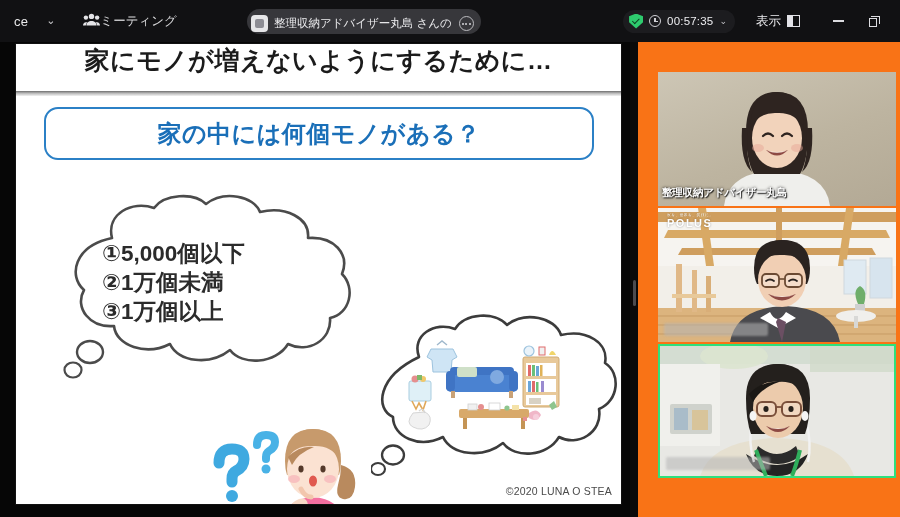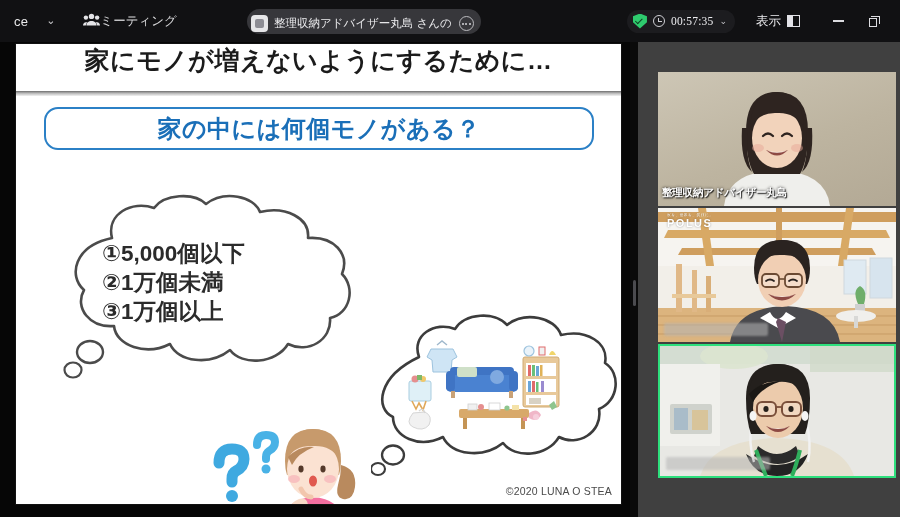--- a/index.html
+++ b/index.html
@@ -82,21 +82,21 @@
     display: flex; align-items: center; justify-content: center;
   }
   .shield::after {
     content: ""; width: 6px; height: 3px;
     border-left: 1.6px solid #0e3f22; border-bottom: 1.6px solid #0e3f22;
     transform: rotate(-45deg) translate(0px,-1px);
   }
   .clock-ico { width: 12px; height: 12px; border: 1.3px solid #cfcfd4; border-radius: 50%; position: relative; }
   .clock-ico::before { content:""; position:absolute; left:4.4px; top:2px; width:1.1px; height:4px; background:#cfcfd4; }
   .clock-ico::after  { content:""; position:absolute; left:5px; top:5.3px; width:3px; height:1.1px; background:#cfcfd4; }
-  .timer { color: #ededf0; font-size: 11.5px; letter-spacing: .2px; font-family: Liberation Serif, serif; }
+  .timer { color: #ededf0; font-size: 11.5px; letter-spacing: .2px; }
   .mini-chev { color: #c2c2c7; font-size: 9px; }
 
   .view-btn {
     display: flex; align-items: center; gap: 6px;
     margin-left: 21px;
   }
   .view-label { color: #ededf0; font-size: 12.5px; }
   .layout-ico { width: 13px; height: 12px; border: 1.3px solid #e3e3e8; display: flex; }
   .layout-ico .l { width: 5px; background: #e3e3e8; }
   .layout-ico .r { flex: 1; }
@@ -133,21 +133,21 @@
     text-align: center;
     font-size: 25px; font-weight: 700; color: #1b1b1b;
     letter-spacing: .5px;
   }
   .title-rule {
     position: absolute; left: 0; top: 47px; width: 100%; height: 5px;
     background: linear-gradient(180deg,#6d6d6d 0%, #b9b9b9 45%, #f2f2f2 100%);
   }
   .qbox {
     position: absolute; left: 28px; top: 63px;
-    width: 550px; height: 43px;
+    width: 550px; height: 53px;
     border: 2.5px solid #2b80c6; border-radius: 14px;
     display: flex; align-items: center; justify-content: center;
   }
   .qbox-text {
     font-size: 24px; font-weight: 700; color: #1a6fb8;
     letter-spacing: .5px;
   }
 
   
   .cloud-left { position: absolute; left: 38px; top: 148px; width: 320px; height: 190px; }
@@ -176,21 +176,21 @@
   }
   .splitter .grip {
     position: absolute; left: 2.5px; top: 238px;
     width: 3px; height: 26px; border-radius: 2px;
     background: #4b4b4f;
   }
 
   
   .vpanel {
     position: absolute; left: 638px; top: 42px;
-    width: 262px; height: 475px; background: #404040;
+    width: 262px; height: 475px; background: #f97316;
   }
   .tile {
     position: absolute; left: 20px; width: 238px; height: 134px;
     overflow: hidden; background: #2a2a2a;
   }
   .tile1 { top: 30px; }
   .tile2 { top: 166px; }
   .tile3 { top: 302px; border: 2.5px solid #2ee07d; }
 
   .vbg { position: absolute; inset: 0; }

